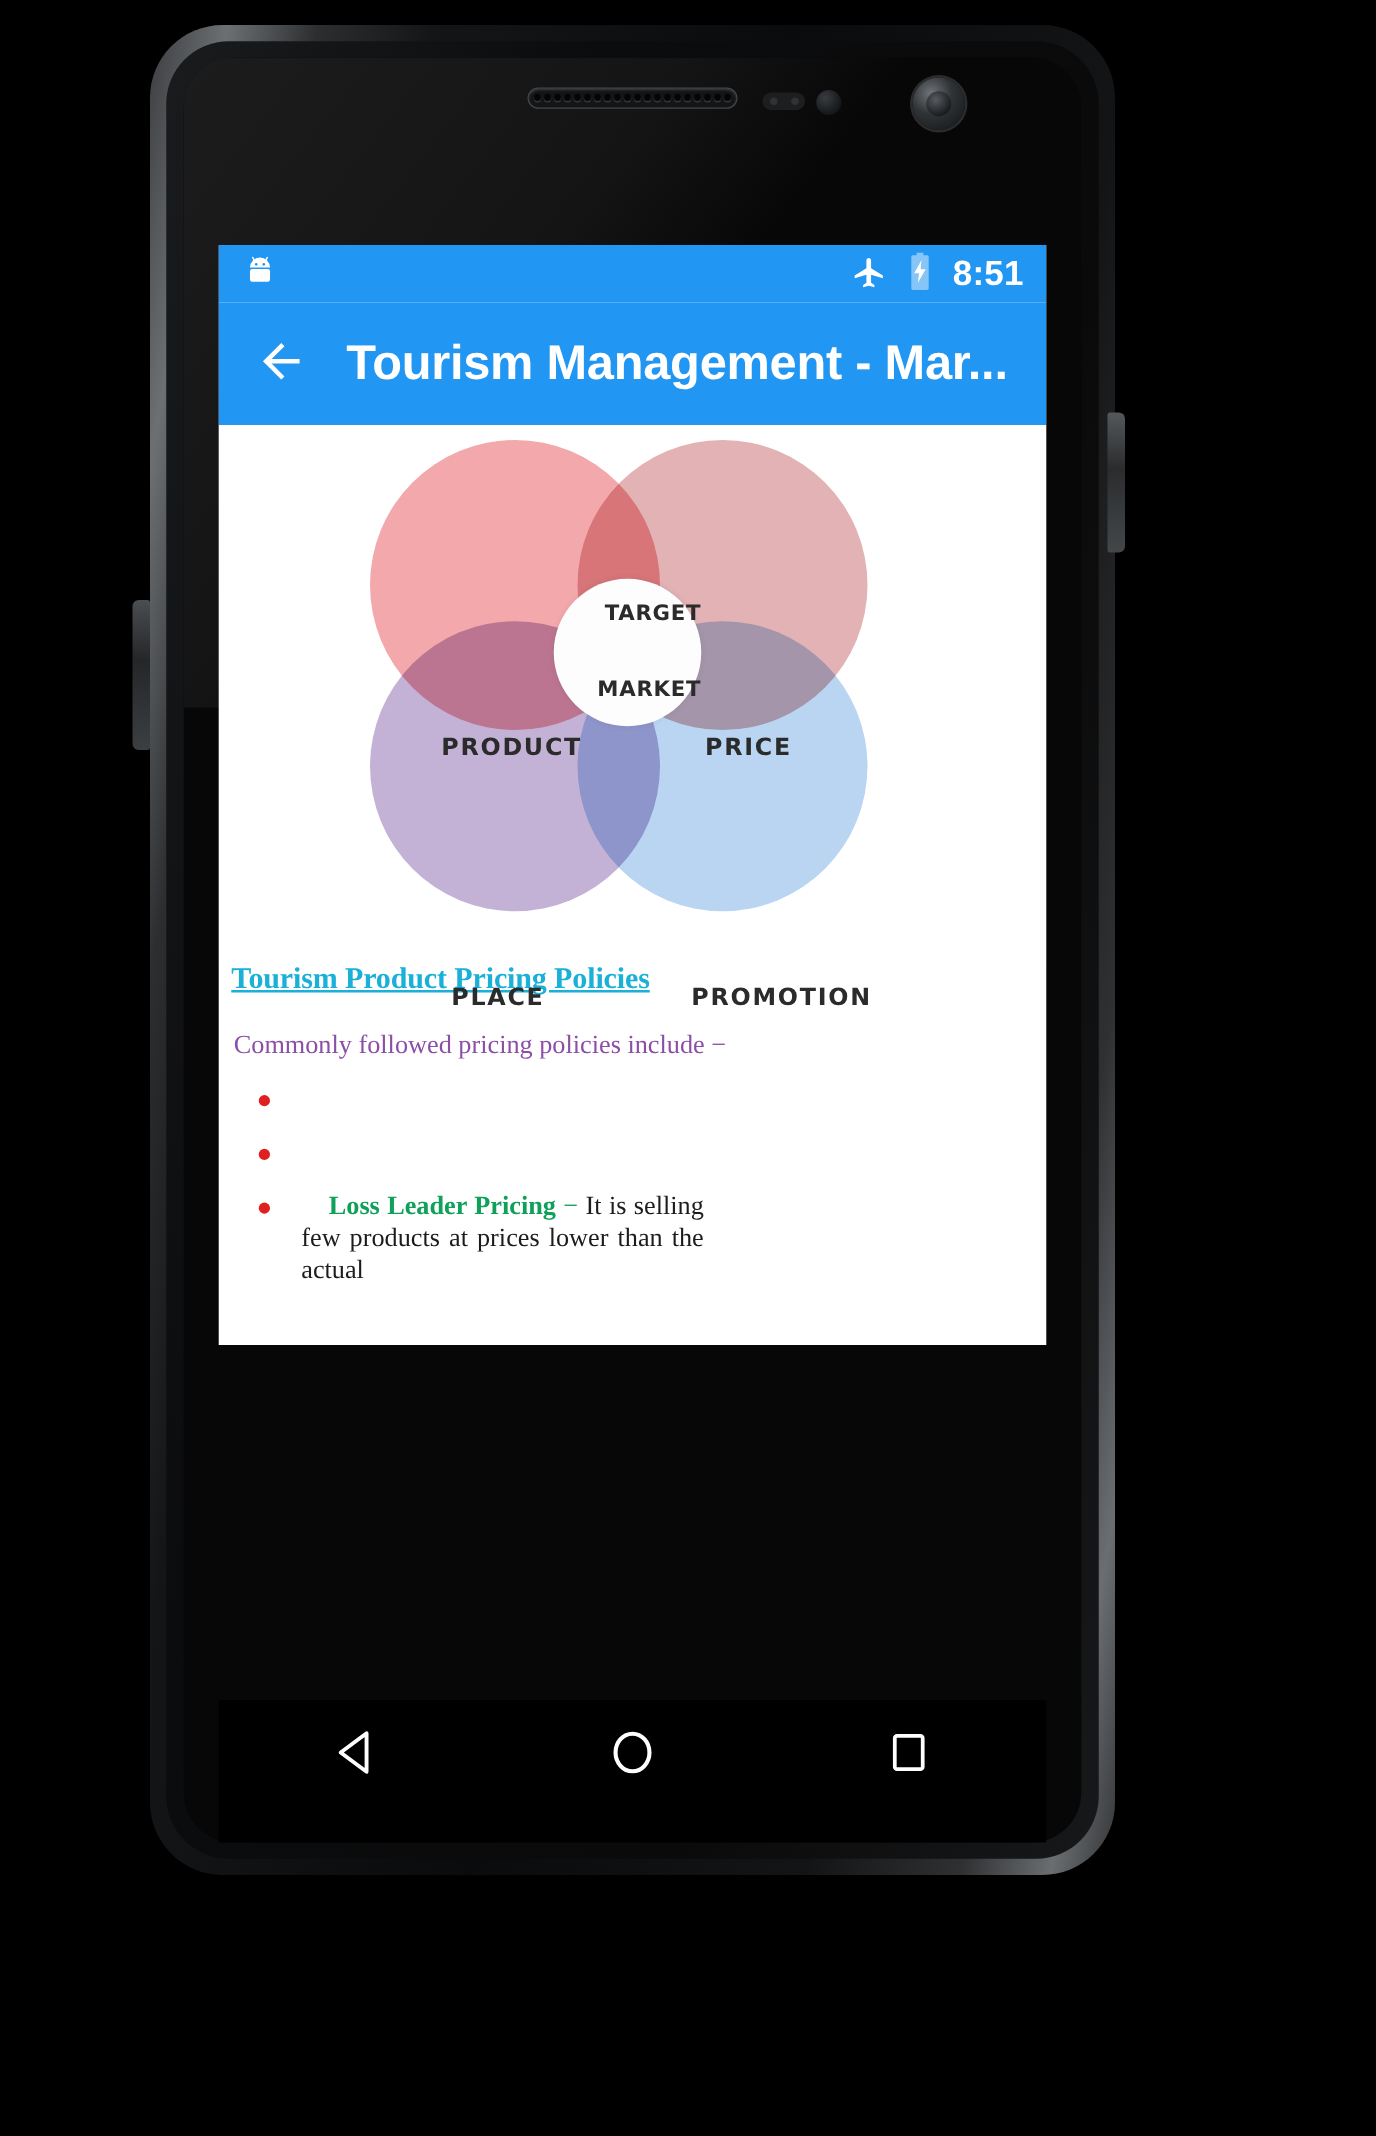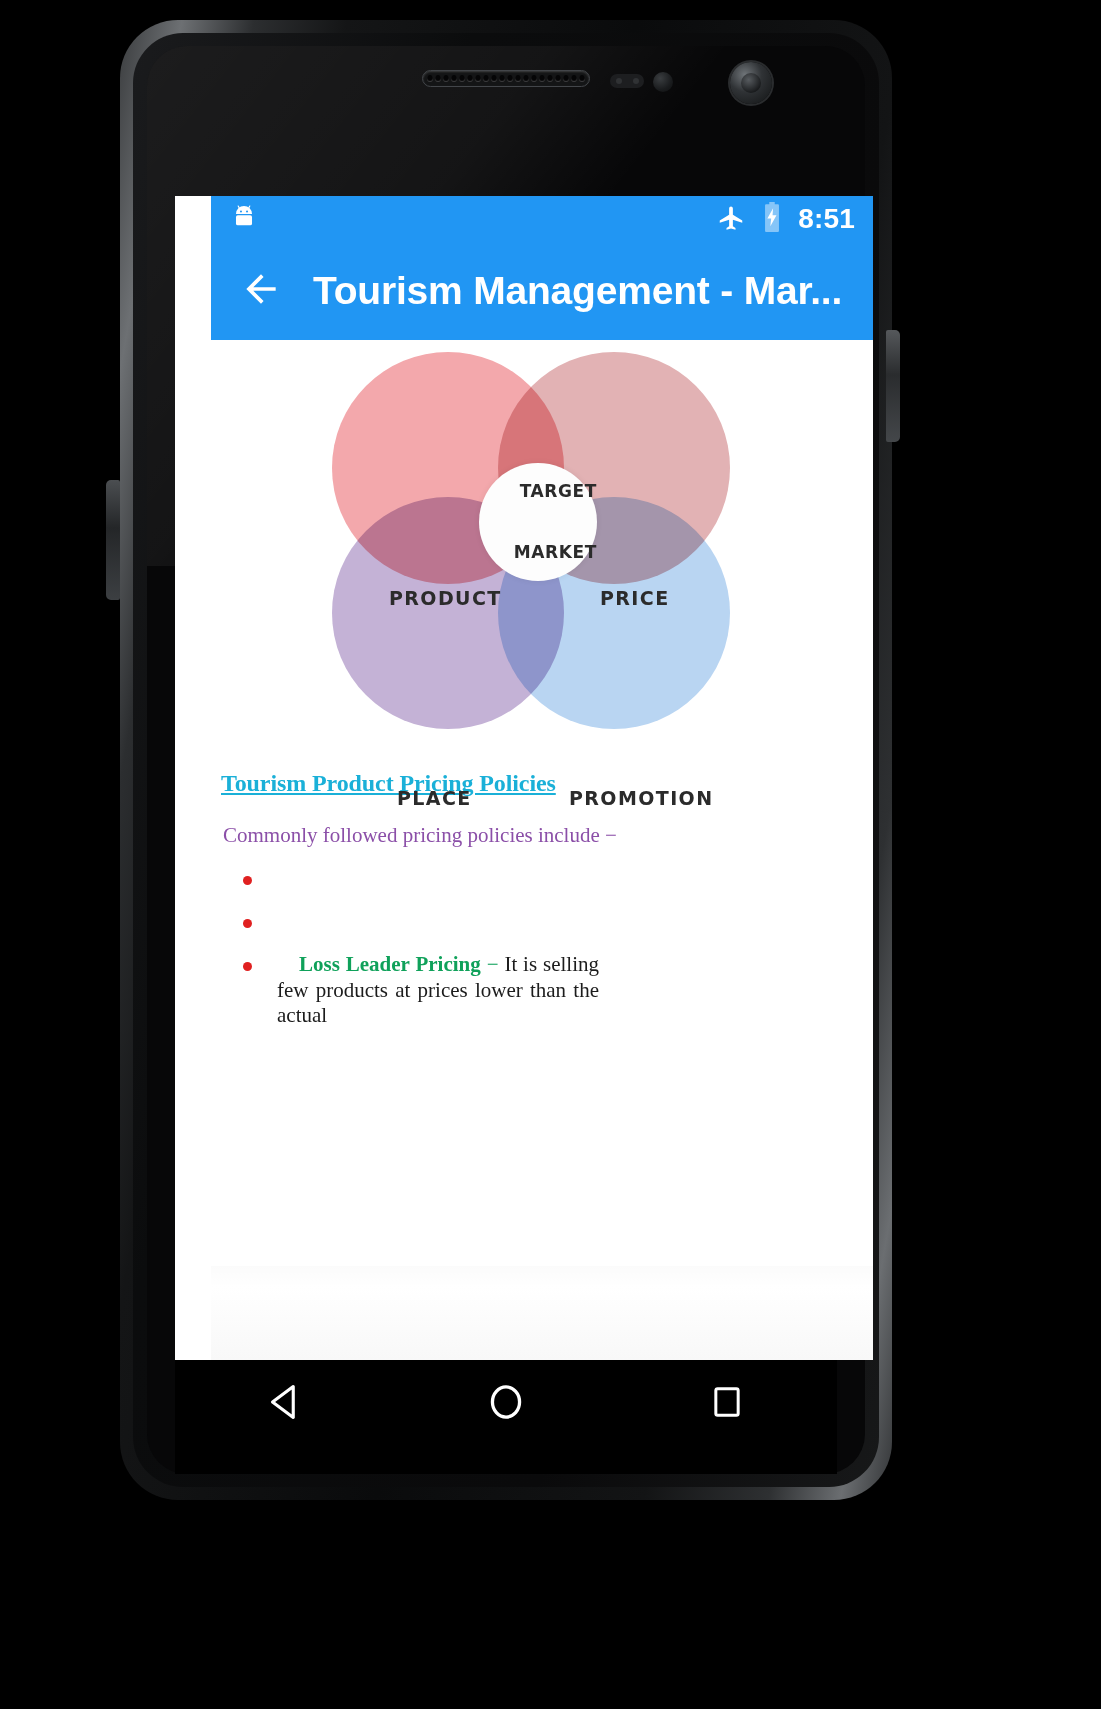--- a/index.html
+++ b/index.html
@@ -124,24 +124,23 @@
     border-radius: 2px 5px 5px 2px;
     background: linear-gradient(180deg, #55585b, #2a2c2e 40%, #44474a);
   }
 
   
   #screen {
     position: absolute;
     left: 175px;
     top: 196px;
     width: 662px;
-    height: 1164px;
+    height: 880px;
     background: #ffffff;
     overflow: hidden;
-    padding-left: 36px;
   }
 
   
   #status-bar {
     height: 46px;
     background: #2196f3;
     display: flex;
     align-items: center;
     padding: 0 18px 0 20px;
     box-sizing: border-box;
@@ -210,21 +209,21 @@
     font-family: "DejaVu Sans", sans-serif;
     font-weight: bold;
     font-size: 19px;
     letter-spacing: 1.4px;
     color: #2b2b2b;
     white-space: nowrap;
   }
   #venn-label-product   { left: 178px; top: 247px; }
   #venn-label-price     { left: 389px; top: 247px; }
   #venn-label-place     { left: 186px; top: 447px; }
-  #venn-label-promotion { left: 358px; top: 447px; text-align: center; }
+  #venn-label-promotion { left: 378px; top: 447px; text-align: center; }
   #venn-center {
     position: absolute;
     left: 268px; top: 123px;
     width: 118px; height: 118px;
     border-radius: 50%;
     background: #fdfdfd;
     box-shadow: 0 0 6px rgba(0,0,0,0.07);
     display: flex; flex-direction: column;
     align-items: flex-end; justify-content: center;
     z-index: 5;

